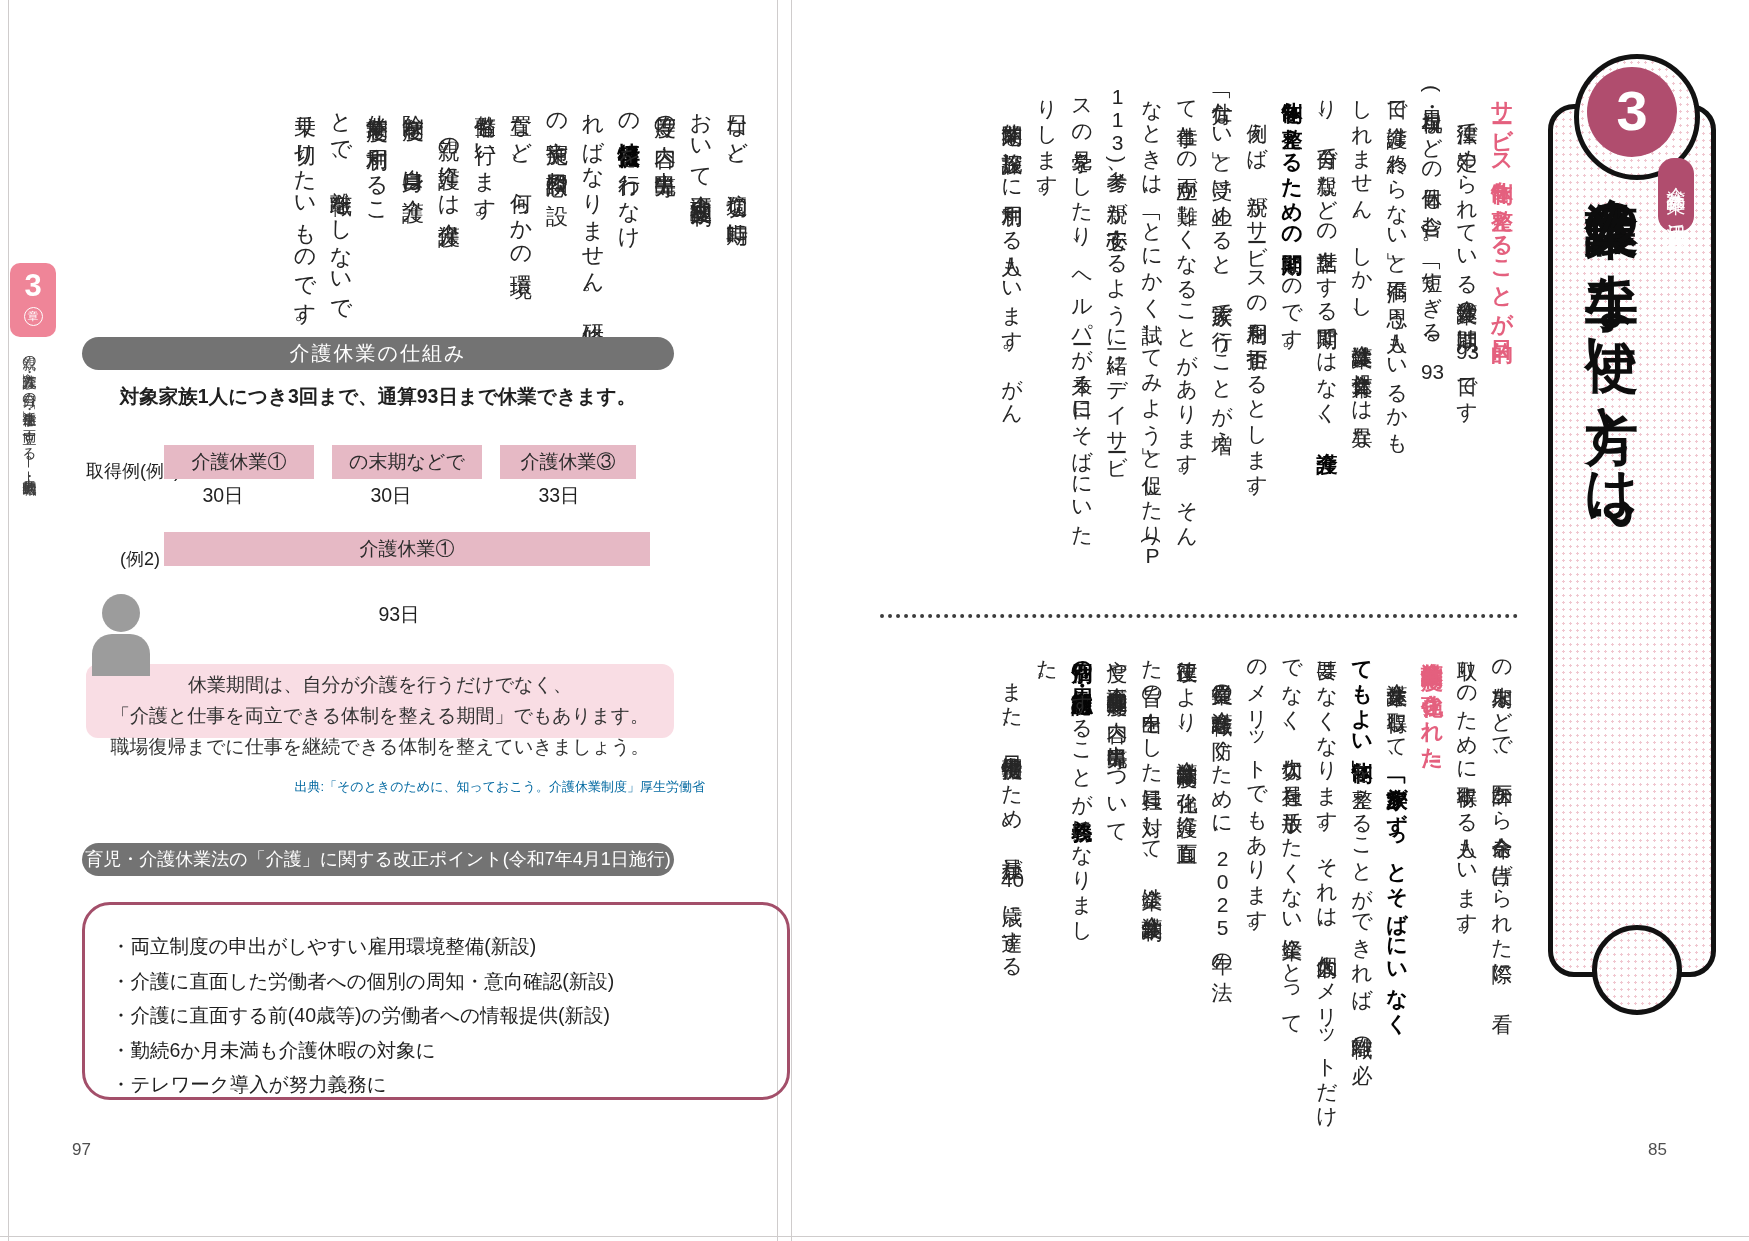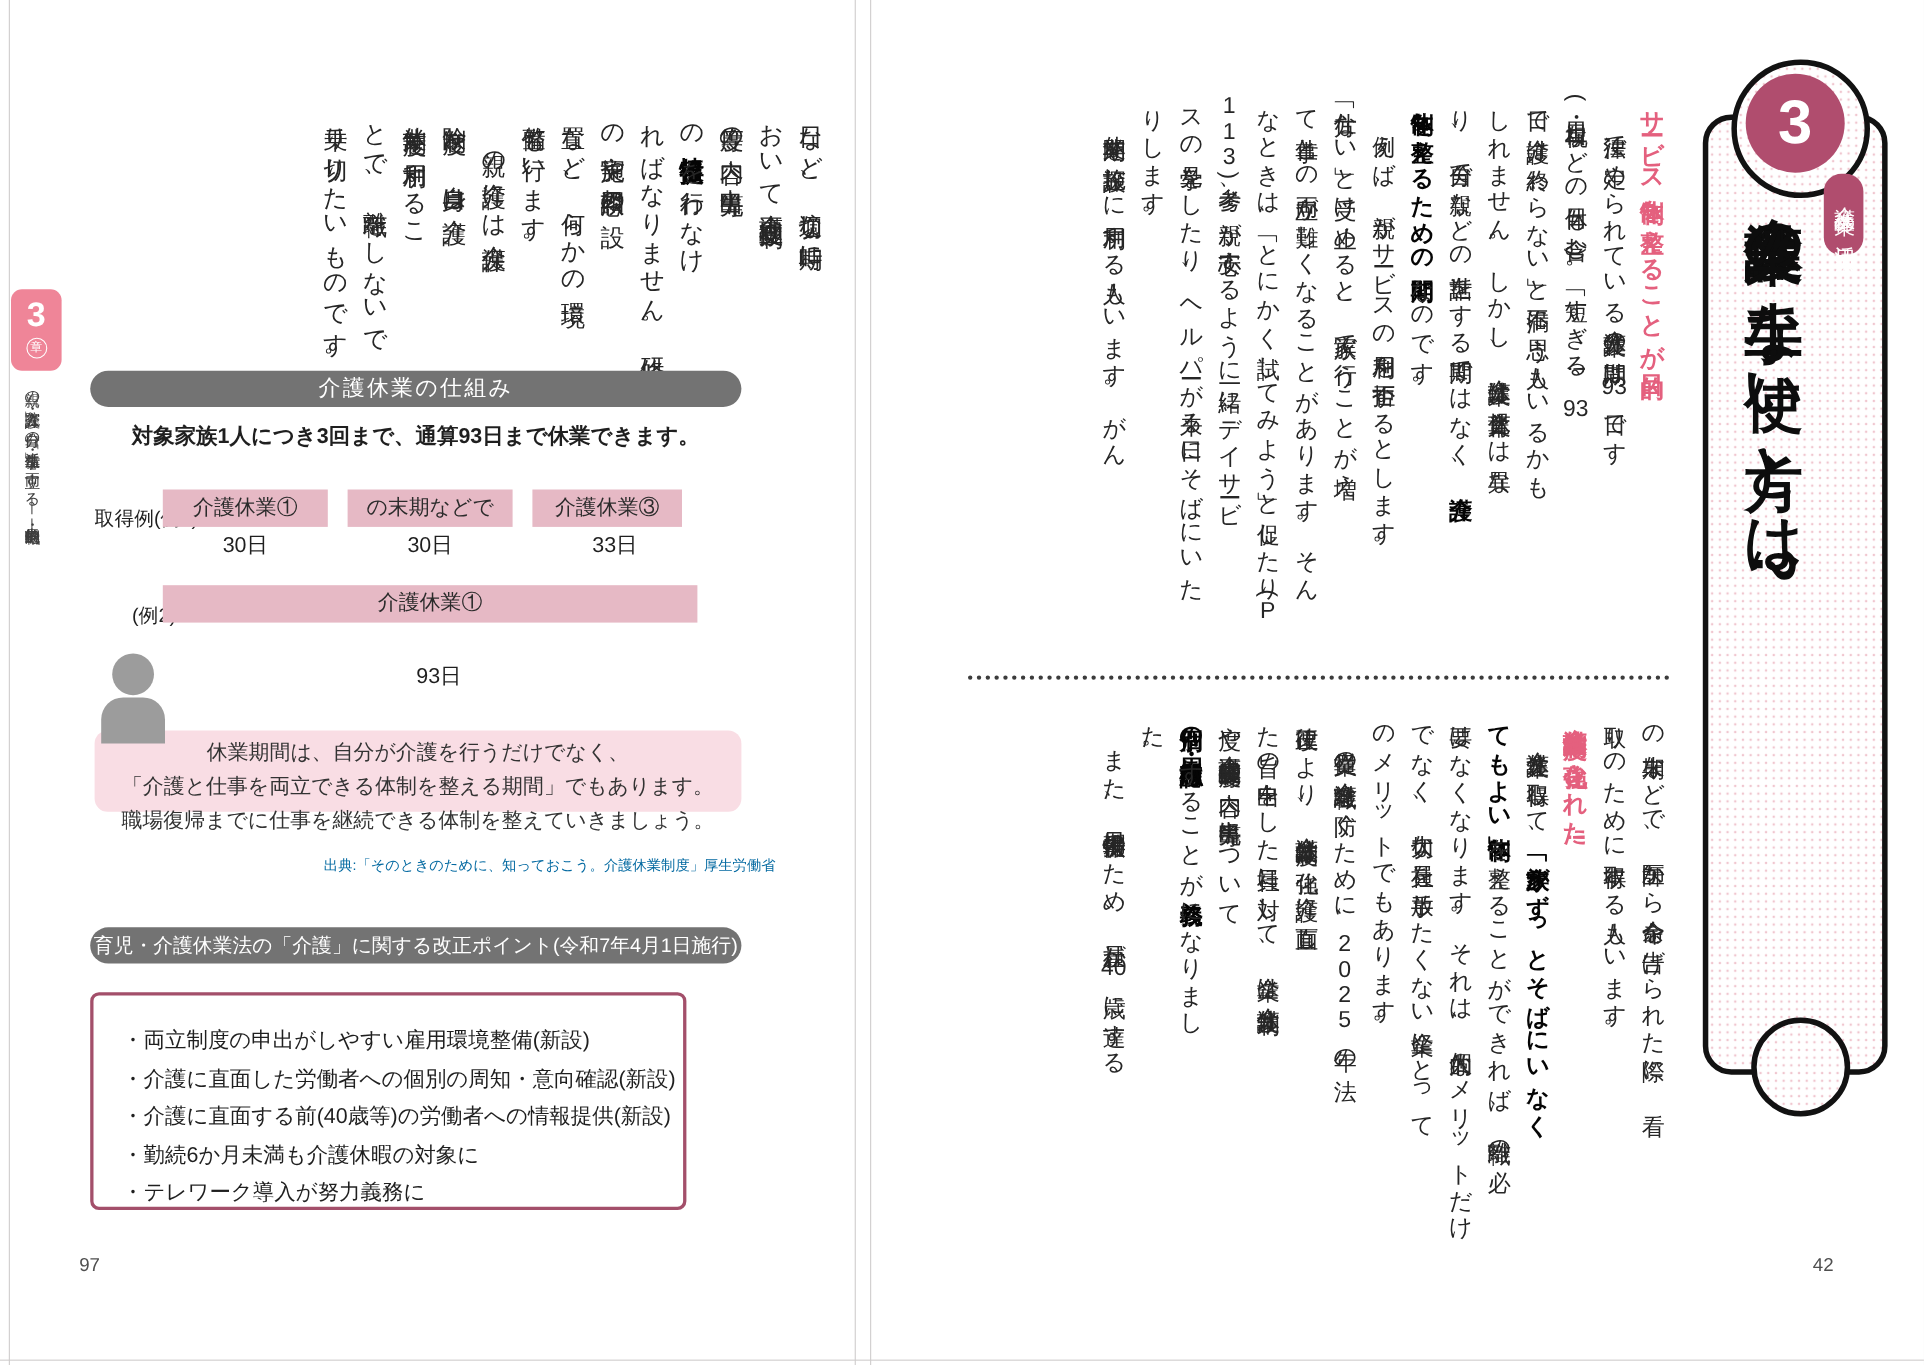--- a/index.html
+++ b/index.html
@@ -57,35 +57,35 @@
 
   
   .pill { position:absolute; left:82px; width:592px; height:33px; background:#737373;
     border-radius:17px; color:#fff; text-align:center; }
   .pill-1 { top:337px; font-size:20px; line-height:33px; letter-spacing:2px;}
   .pill-2 { top:843px; font-size:18px; line-height:33px; }
   .scheme-caption { position:absolute; left:82px; top:383px; width:592px; text-align:center;
     font-size:19.5px; font-weight:600; color:#1f1f1f; }
   .ex-label { position:absolute; font-size:18px; color:#1f1f1f;margin-top:39px; }
   .bar { position:absolute; height:34px; background:#e6b9c5; color:#2b2b2b;
-    font-size:19px; text-align:center; line-height:34px; }
+    font-size:19px; text-align:center; line-height:34px;margin-left:16px; }
   .days { position:absolute; font-size:19.5px; color:#1f1f1f; text-align:center; }
   .person-head { position:absolute; left:102px; top:594px; width:38px; height:38px;
     background:#9c9c9c; border-radius:50%; z-index:3;}
   .person-body { position:absolute; left:92px; top:634px; width:58px; height:42px;
     background:#9c9c9c; border-radius:20px 20px 0 0; z-index:3;}
   .note-box { position:absolute; left:86px; top:664px; width:588px; height:74px;
     background:#f9dde4; border-radius:12px; text-align:center; color:#333;
     font-size:19px; line-height:31px; padding-top:5px; box-sizing:border-box;}
   .scheme-source { position:absolute; left:260px; top:778px; width:416px; text-align:right;
     font-size:13px; color:#0369a1;margin-left:29px; }
 
   
-  .rev-box { position:absolute; left:82px; top:902px; width:542px; height:198px;
-    border:3px solid #a34f6a; border-radius:8px; box-sizing:border-box;
+  .rev-box { position:absolute; left:82px; top:902px; width:708px; height:198px;
+    border:3px solid #a34f6a; border-radius:28px; box-sizing:border-box;
     padding:24px 0 0 26px; }
   .rev-box .bullet { font-size:19.5px; color:#1f1f1f; line-height:34.5px; white-space:nowrap;}
 
   .page-num { position:absolute; font-size:17px; color:#4f4f4f; }
 </style>
 </head>
 <body>
 
 <div class="spread">
 
@@ -134,21 +134,21 @@
       <div class="vcol"><span>のメリットでもあります。</span></div>
       <div class="vcol"><span>　従業員の介護離職を防ぐために、</span><span class="up">2025</span><span>年の法</span></div>
       <div class="vcol"><span>律改正により、介護休業制度は強化。介護に直面し</span></div>
       <div class="vcol"><span>た旨の申出をした社員に対して、企業は介護休業制</span></div>
       <div class="vcol"><span>度や介護両立支援制度等の内容、申出先等について</span></div>
       <div class="vcol"><span class="b">個別の周知・意向確認</span><span>することが</span><span class="b">義務</span><span>になりまし</span></div>
       <div class="vcol"><span>た。</span></div>
       <div class="vcol"><span>　また、早期情報提供のため、社員が</span><span class="tcy">40</span><span>歳に達する</span></div>
     </div>
 
-  <div class="page-num" style="left:1648px; top:1140px;">42</div>
+  <div class="page-num" style="left:1648px; top:1140px;">85</div>
 
   <div class="chapter-tab">
     <span class="num">3</span>
     <span class="mark">章</span>
   </div>
   <div class="sidebar-text">親の「入院・介護」と自分の「生活・仕事」を両立する―中・長期的戦略―</div>
 
   <div class="vtext vtext-intro" style="left:275px; top:98px; width:480px; height:248px;">
       <div class="vcol"><span>日など、適切な時期に</span></div>
       <div class="vcol"><span>おいて介護両立支援制</span></div>

